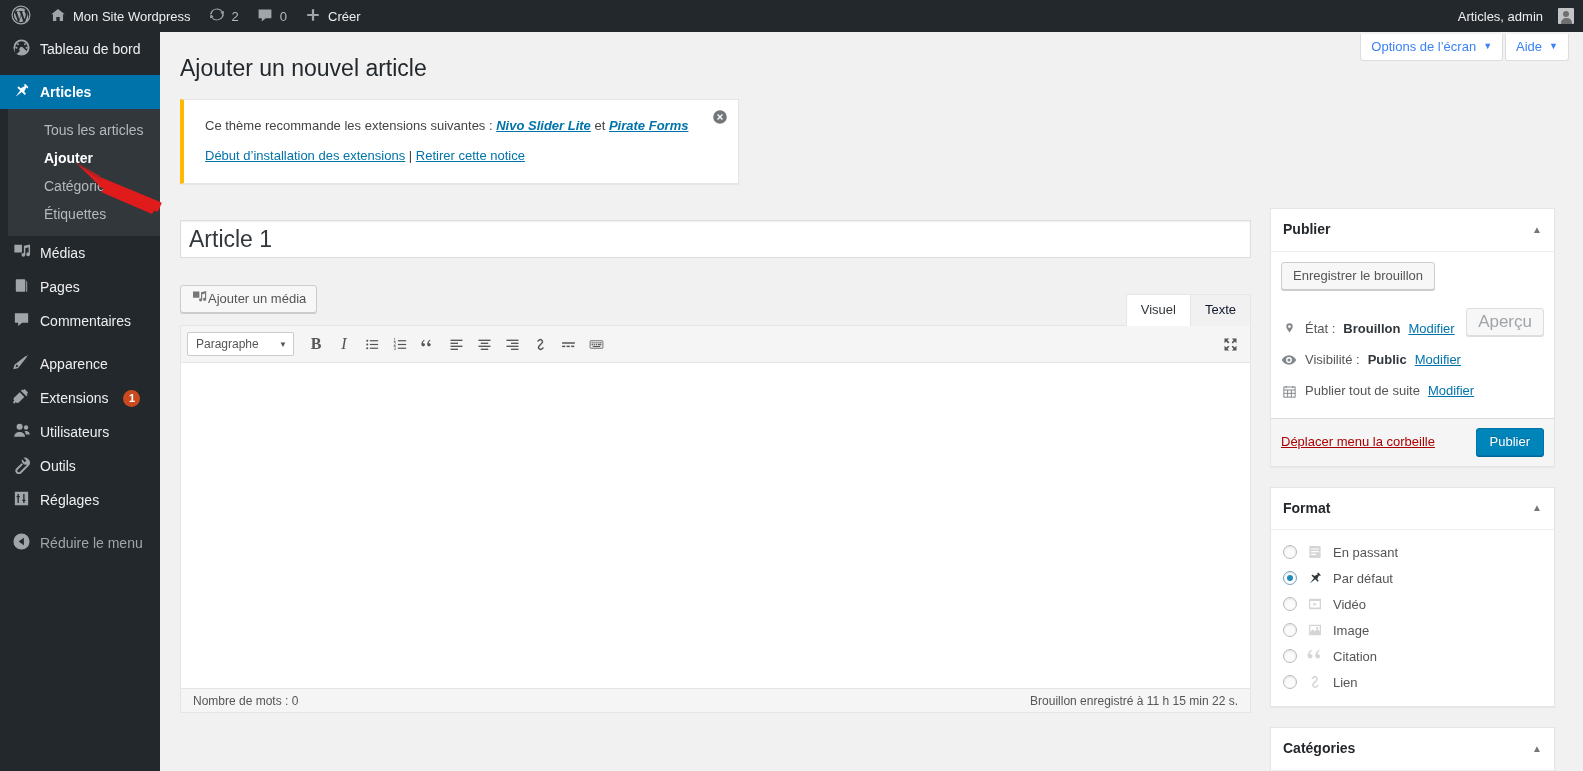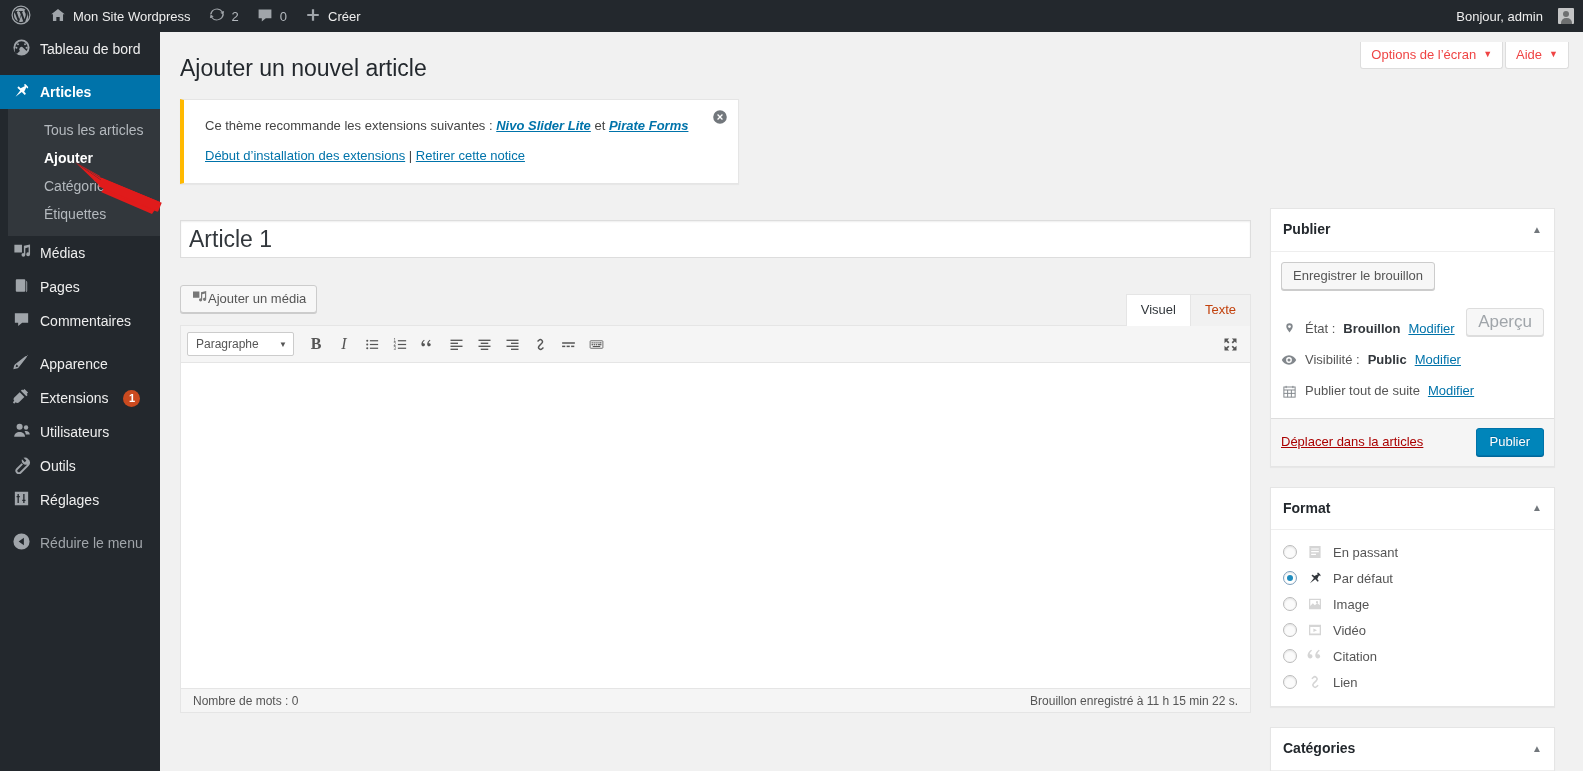--- a/index.html
+++ b/index.html
@@ -91,22 +91,22 @@
     background: #f1f1f1;
     overflow: hidden;
   }
   .screen-meta {
     position: absolute; top: 2px; right: 14px;
     display: flex; gap: 2px;
   }
   .meta-btn {
     background: #fff; border: 1px solid #ddd; border-top: none;
     border-radius: 0 0 3px 3px;
-    padding: 5px 10px 6px; font-size: 13px; color: #ef4444;
-    cursor: pointer; display: flex; align-items: center; gap: 7px; margin-top: 8px;
+    padding: 5px 10px 6px; font-size: 13px; color: #3b82f6;
+    cursor: pointer; display: flex; align-items: center; gap: 7px;
   }
   .caret-d { font-size: 9px; line-height: 1; }
 
   h1.page-title {
     margin: 0; padding: 22px 0 11px 20px;
     font-size: 23px; font-weight: 400; color: #23282d; line-height: 1.3;
   }
 
   
   .notice {
@@ -162,21 +162,21 @@
     border-radius: 3px; color: #555; font-size: 13px; cursor: pointer;
     box-shadow: 0 1px 0 #ccc;
   }
   .editor-tabs {
     position: absolute; right: 0; bottom: -1px;
     display: flex;
   }
   .etab {
     padding: 6px 14px 7px; font-size: 13px; line-height: 18px;
     border: 1px solid #e5e5e5; border-bottom: none;
-    background: #f1f1f1; color: #c2410c; cursor: pointer;
+    background: #f1f1f1; color: #0f172a; cursor: pointer;
     margin-left: -1px;
   }
   .etab.active {
     background: #fff; color: #32373c;
     border-color: #e5e5e5;
     position: relative; z-index: 2;
   }
   .editor-box {
     border: 1px solid #e5e5e5; background: #fff;
   }
@@ -333,21 +333,21 @@
   <div class="ab-item">
     <span>
       <svg width="16" height="16" viewBox="0 0 20 20" fill="#a0a5aa">
           <path d="M8.6 2.8h2.8v5.8h5.8v2.8h-5.8v5.8H8.6v-5.8H2.8V8.6h5.8z"></path>
         </svg>
     </span>
     <span>Créer</span>
   </div>
   <div class="ab-right">
     <div class="ab-item">
-      <span>Bonjour, admin</span>
+      <span>Articles, admin</span>
       <span class="ab-avatar"></span>
     </div>
   </div>
 </div>
 
 <div id="sidebar">
 
   <div class="menu-top">
     <span class="mi">
       <svg width="19" height="19" viewBox="0 0 20 20" fill="currentColor">
@@ -682,21 +682,21 @@
                     <line x1="7.5" y1="8" x2="7.5" y2="17.5"></line>
                     <line x1="12.5" y1="8" x2="12.5" y2="17.5"></line>
                     <line x1="2.5" y1="12.5" x2="17.5" y2="12.5"></line>
                   </svg>
               </span>
               <span>Publier tout de suite</span>
               <a>Modifier</a>
             </div>
           </div>
           <div class="submitbox-major">
-            <span class="trash-link">Déplacer dans la articles</span>
+            <span class="trash-link">Déplacer menu la corbeille</span>
             <span class="btn-primary">Publier</span>
           </div>
         </div>
       </div>
 
       <div class="postbox">
         <div class="pb-head">
           <span class="pb-title">Format</span>
           <span class="pb-toggle">▲</span>
         </div>
@@ -719,34 +719,34 @@
                   <path d="M16.3 5.4 14.6 3.7a1.2 1.2 0 0 0-1.7 0l-.4.4 1.2 1.2-4.6 2.3-1.4-1.4c-.4-.4-1-.4-1.3 0l-.8.8 3.1 3.1-5 6.6 6.6-5 3.1 3.1.8-.8c.4-.4.4-1 0-1.3l-1.4-1.4 2.3-4.6 1.2 1.2.4-.4c.4-.5.4-1.2-.1-1.6z"></path>
                 </svg>
             </span>
             <span class="fmt-label">Par défaut</span>
           </div>
 
           <div class="fmt-row">
             <span class="radio"></span>
             <span class="fmt-ico">
               <svg width="16" height="16" viewBox="0 0 20 20" fill="currentColor">
+                  <path d="M2.5 3.5h15v13h-15zm1.6 2.8v8h11.8v-8zM8 8l4.5 2.3L8 12.6z"></path>
+                </svg>
+            </span>
+            <span class="fmt-label">Vidéo</span>
+          </div>
+
+          <div class="fmt-row">
+            <span class="radio"></span>
+            <span class="fmt-ico">
+              <svg width="16" height="16" viewBox="0 0 20 20" fill="currentColor">
                   <path d="M2.5 3.5h15v13h-15zm1.6 1.6v7.3l3.2-3.2 2.5 2.5 3.1-3.1 3 3V5.1zm8.4 1.3a1.4 1.4 0 1 1 0 2.8 1.4 1.4 0 0 1 0-2.8z"></path>
                 </svg>
             </span>
             <span class="fmt-label">Image</span>
-          </div>
-
-          <div class="fmt-row">
-            <span class="radio"></span>
-            <span class="fmt-ico">
-              <svg width="16" height="16" viewBox="0 0 20 20" fill="currentColor">
-                  <path d="M2.5 3.5h15v13h-15zm1.6 2.8v8h11.8v-8zM8 8l4.5 2.3L8 12.6z"></path>
-                </svg>
-            </span>
-            <span class="fmt-label">Vidéo</span>
           </div>
 
           <div class="fmt-row">
             <span class="radio"></span>
             <span class="fmt-ico">
               <svg width="16" height="16" viewBox="0 0 20 20" fill="currentColor">
                   <path d="M4 13c-1 0-1.8-.4-2.4-1.1S.7 10.3.7 9.2c0-1.3.4-2.5 1.1-3.7C2.6 4.2 3.8 3.1 5.2 2.2l1.1 1.3c-1 .7-1.7 1.4-2.2 2.1-.4.6-.6 1.2-.6 1.8 0 .3 0 .5.1.7.8-.4 1.6-.3 2.3.2.6.5 1 1.2 1 2 0 .8-.3 1.4-.8 1.9S4.9 13 4 13zm9.6 0c-1 0-1.8-.4-2.4-1.1s-.9-1.6-.9-2.7c0-1.3.4-2.5 1.1-3.7.8-1.3 2-2.4 3.4-3.3l1.1 1.3c-1 .7-1.7 1.4-2.2 2.1-.4.6-.6 1.2-.6 1.8 0 .3 0 .5.1.7.8-.4 1.6-.3 2.3.2.6.5 1 1.2 1 2 0 .8-.3 1.4-.8 1.9s-1.2.8-2.1.8z"></path>
                 </svg>
             </span>
             <span class="fmt-label">Citation</span>

